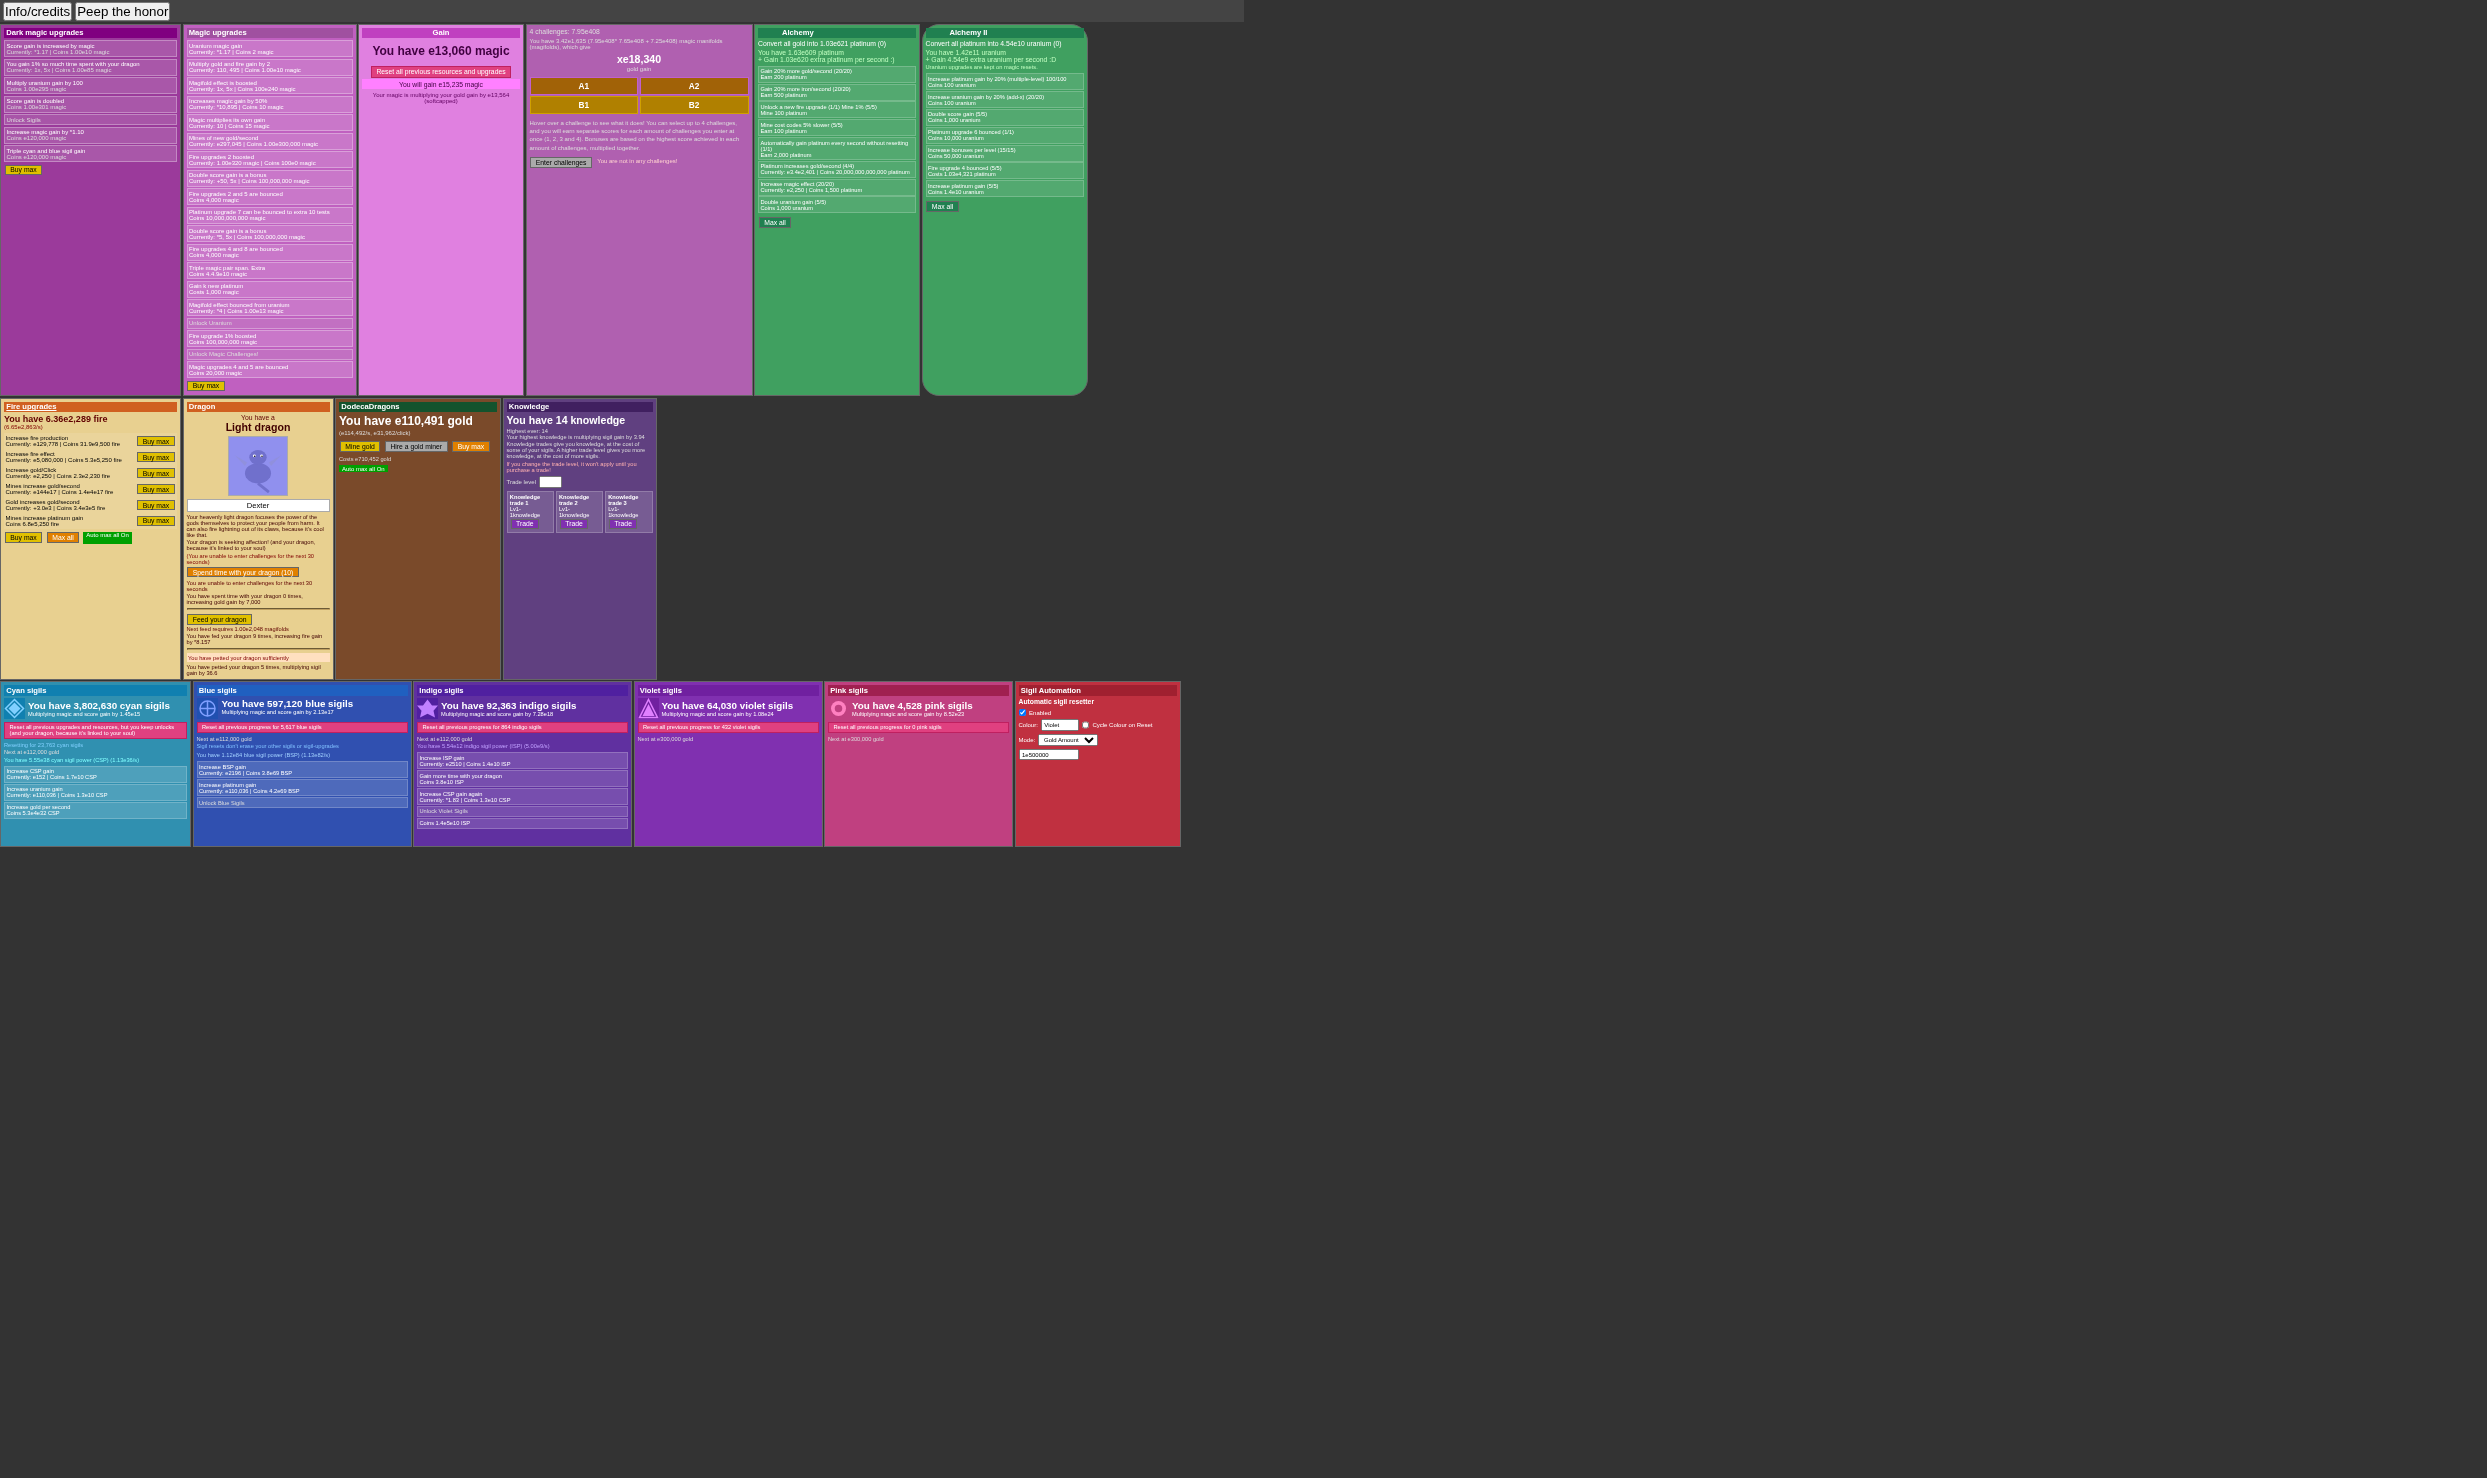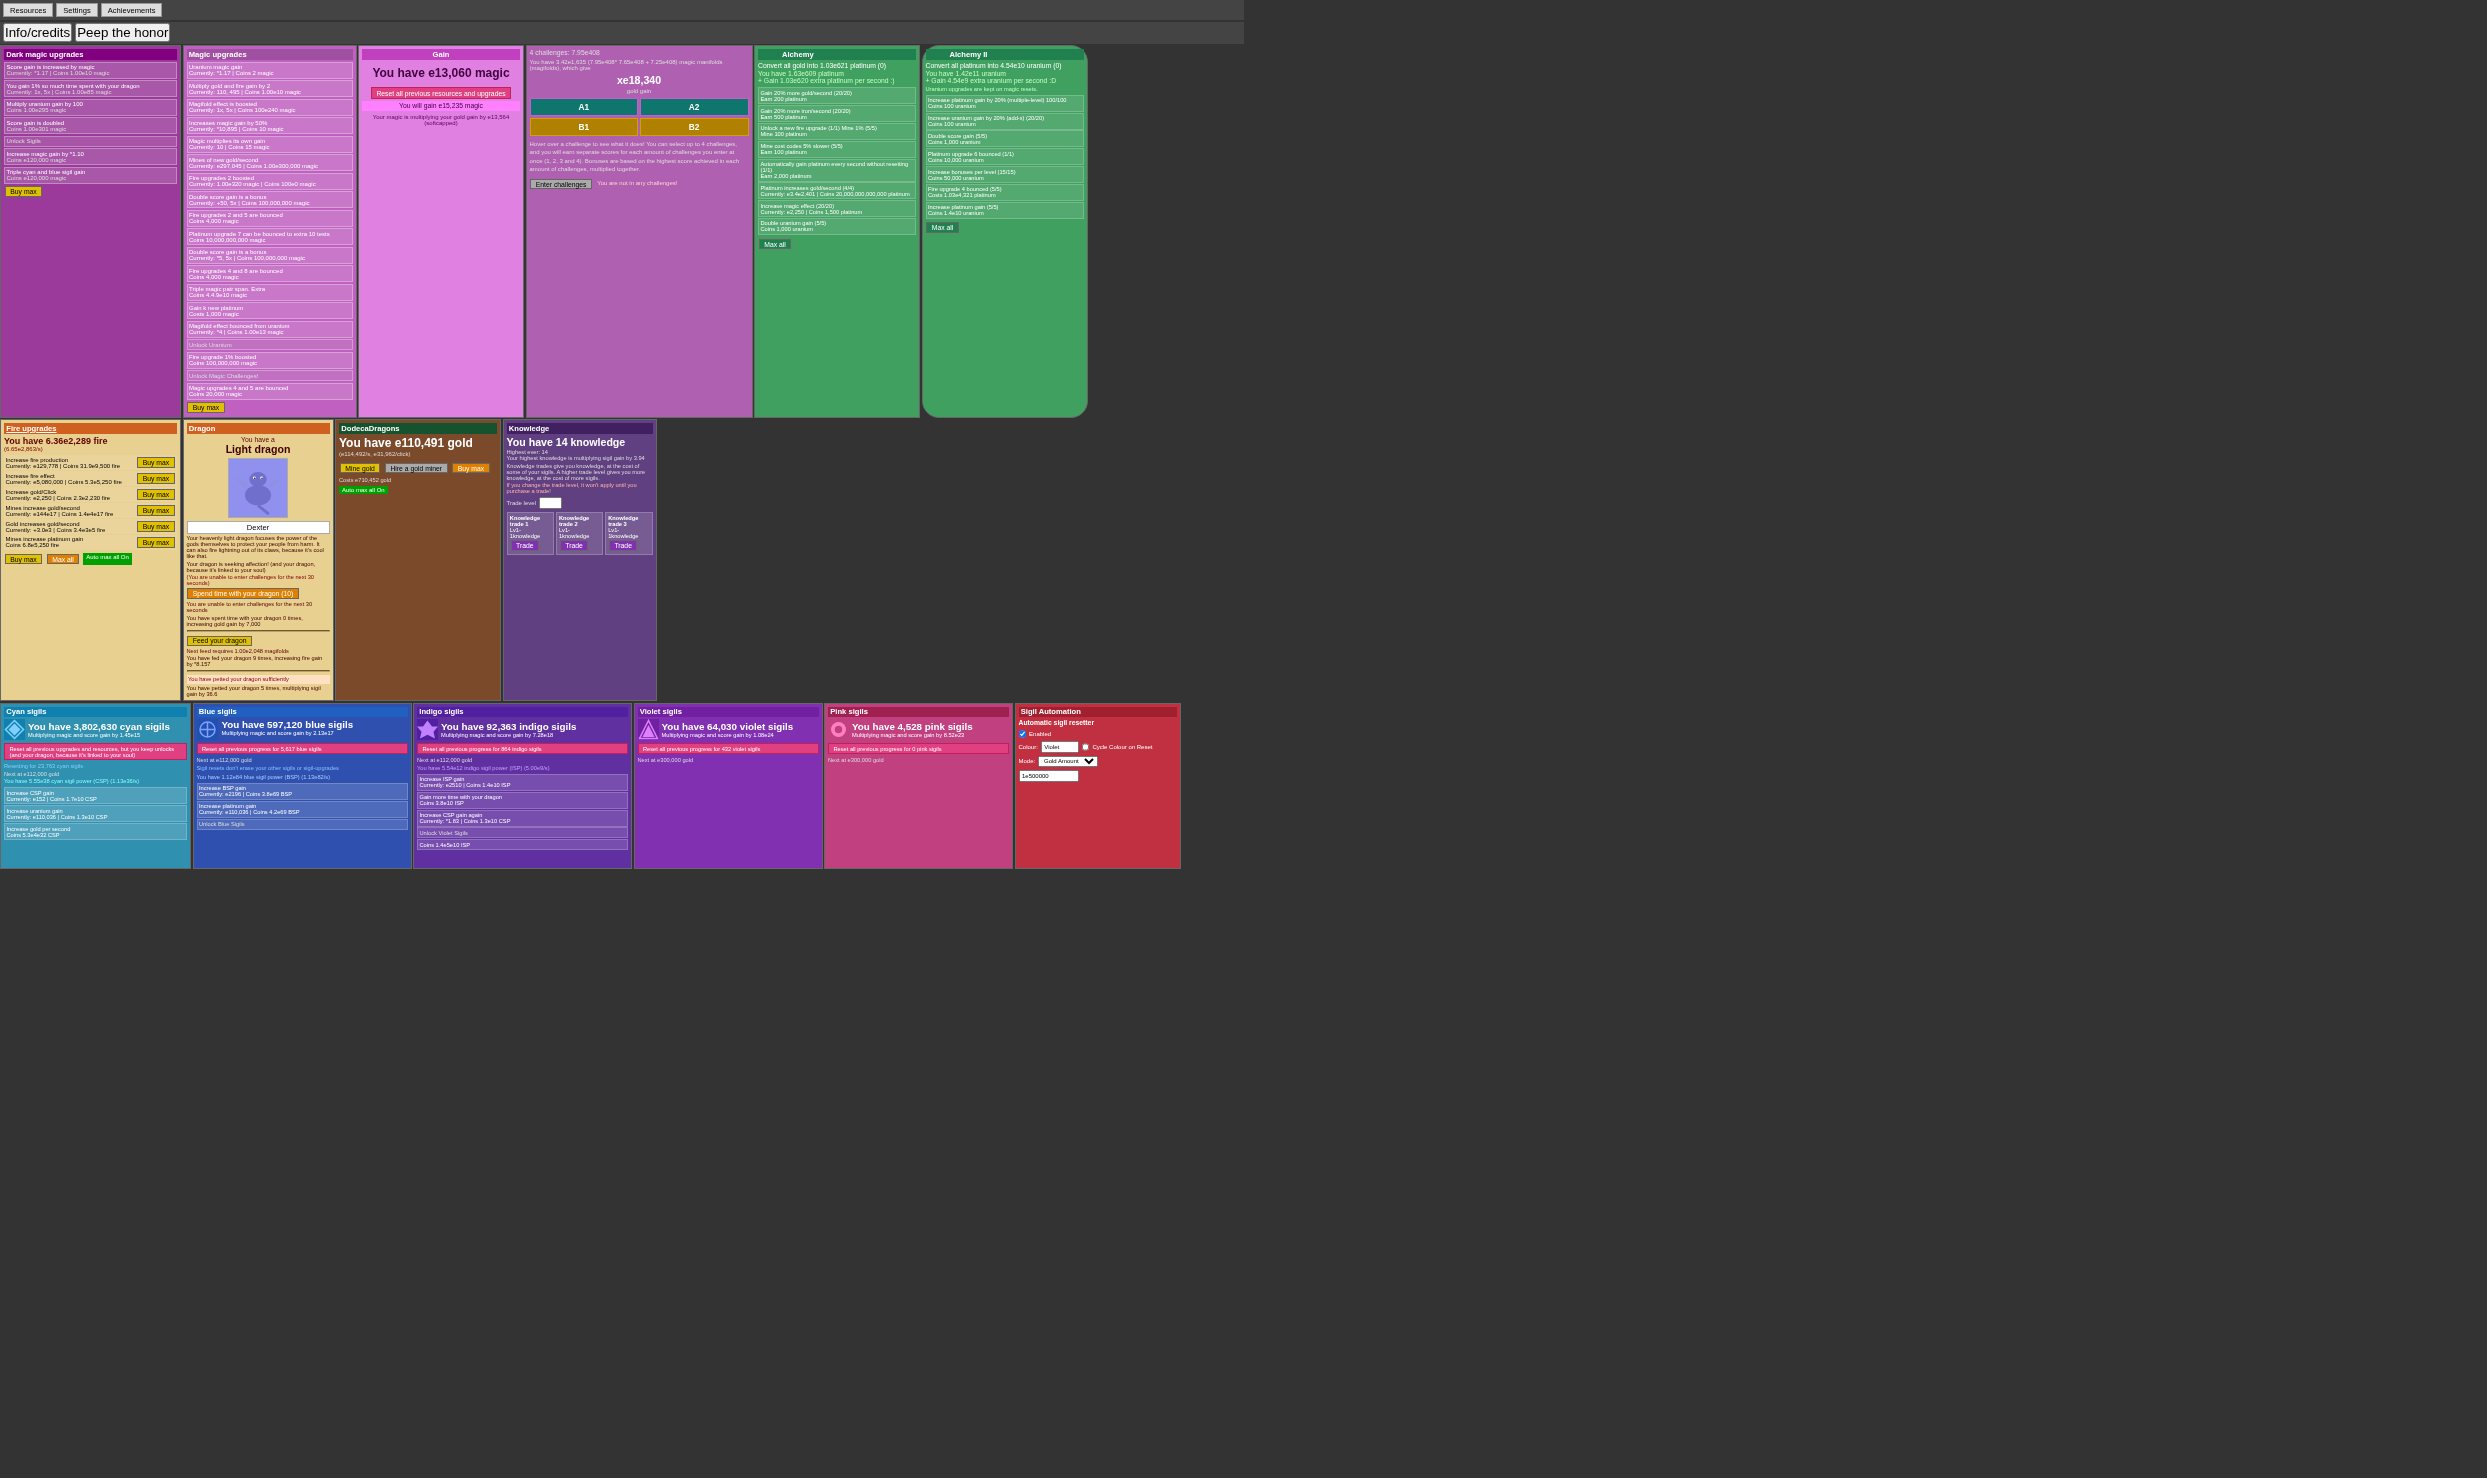--- a/index.html
+++ b/index.html
@@ -104,21 +104,21 @@
       border: 0.8px solid #c02060;
       cursor: pointer;
       margin: 1.5px 0;
     }
     .challenge-grid {
       display: grid;
       grid-template-columns: 1fr 1fr;
       gap: 1.5px;
     }
     .challenge-cell {
-      background: #0f766e;
+      background: #a16207;
       border: 1.5px solid #c060d0;
       padding: 3px;
       font-size: 8.3px;
       font-weight: bold;
       color: #fff;
       text-align: center;
     }
     .challenge-cell-gold { background: #b08000; border: 1.5px solid #d0a000; }
     .dragon-img {
       width: 60px;
@@ -207,25 +207,20 @@
       gap: 1.5px;
     }
     .row1 { display: flex; gap: 1.5px; flex-wrap: nowrap; }
     .auto-on { background: #00a000; color: #fff; font-size: 6px; padding: 0.8px 3px; display: inline-block; }
   </style>
 </head>
 <body>
 
 <div class="main-layout">
 
-  <div class="top-bar">
-    <button>Resources</button>
-    <button>Settings</button>
-    <button>Achievements</button>
-  </div>
   <div class="top-bar-row2">
     <button>Info/credits</button>
     <button>Peep the honor</button>
   </div>
 
   <div class="row1">
 
     <div class="panel panel-dark-magic" style="width:181px; min-height:317px;">
       <div class="panel-title panel-title-dark">Dark magic upgrades</div>
       <div style="font-size:6px; margin-bottom:1.5px;">

